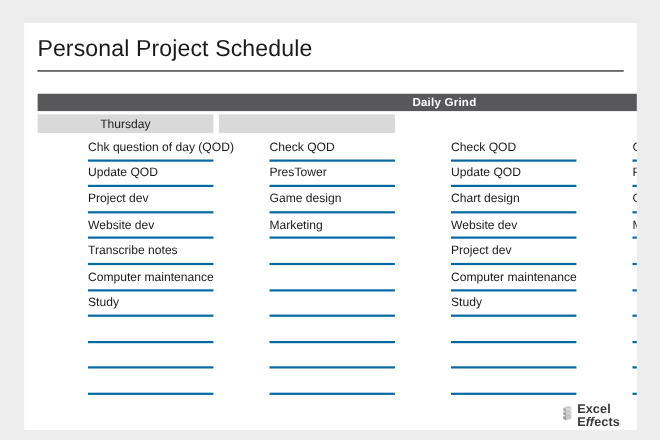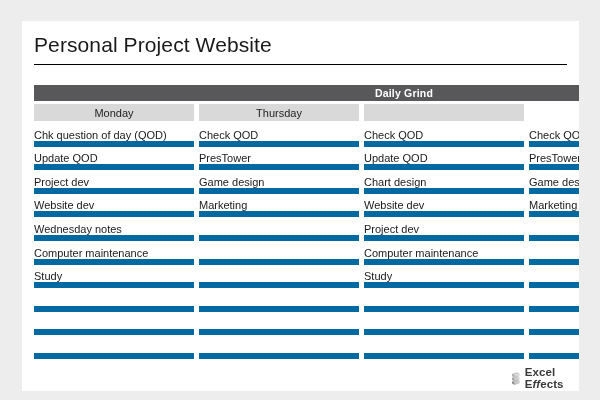--- a/index.html
+++ b/index.html
@@ -102,38 +102,38 @@
     display: flex;
     margin-top: 2px;
     width: 740px;
   }
   .col-body {
     width: 160px;
     margin-right: 5px;
   }
   .cell {
     height: 23.6px;
-    border-bottom: 6px solid #0369a1;
-    display: flex;
-    align-items: flex-end;
+    border-bottom: 2px solid #0369a1;
+    display: flex;
+    align-items: center;
     box-sizing: border-box;
+    margin-left: 46px;
   }
   .cell-text {
     font-size: 11px;
     color: #1a1a1a;
     white-space: nowrap;
   }
 
   
   #logo {
     position: absolute;
     left: 489px;
     top: 345px;
     display: flex;
-    align-items: center;
     gap: 4px;
   }
   #logo-mark {
     width: 13px;
     height: 19px;
   }
   #logo-text {
     font-size: 11.5px;
     font-weight: bold;
     color: #3a3a3a;
@@ -142,36 +142,33 @@
   #logo-text .it {
     font-style: italic;
   }
 </style>
 </head>
 <body>
 
 <div id="page">
 
   <div id="title-block">
-    <div id="page-title">Personal Project Website</div>
+    <div id="page-title">Personal Project Schedule</div>
     <div id="title-rule"></div>
   </div>
 
   <div id="table-clip">
     <div id="table-inner">
 
       <div id="banner">
         <span id="banner-label">Daily Grind</span>
       </div>
 
       <div id="col-headers">
         <div class="col-head">
-          <span class="col-head-label">Monday</span>
-        </div>
-        <div class="col-head">
           <span class="col-head-label">Thursday</span>
         </div>
         <div class="col-head">
           
         </div>
       </div>
 
       <div id="grid">
 
         <div class="col-body">
@@ -181,21 +178,21 @@
           <div class="cell">
               <span class="cell-text">Update QOD</span>
             </div>
           <div class="cell">
               <span class="cell-text">Project dev</span>
             </div>
           <div class="cell">
               <span class="cell-text">Website dev</span>
             </div>
           <div class="cell">
-              <span class="cell-text">Wednesday notes</span>
+              <span class="cell-text">Transcribe notes</span>
             </div>
           <div class="cell">
               <span class="cell-text">Computer maintenance</span>
             </div>
           <div class="cell">
               <span class="cell-text">Study</span>
             </div>
           <div class="cell">
               <span class="cell-text"></span>
             </div>

